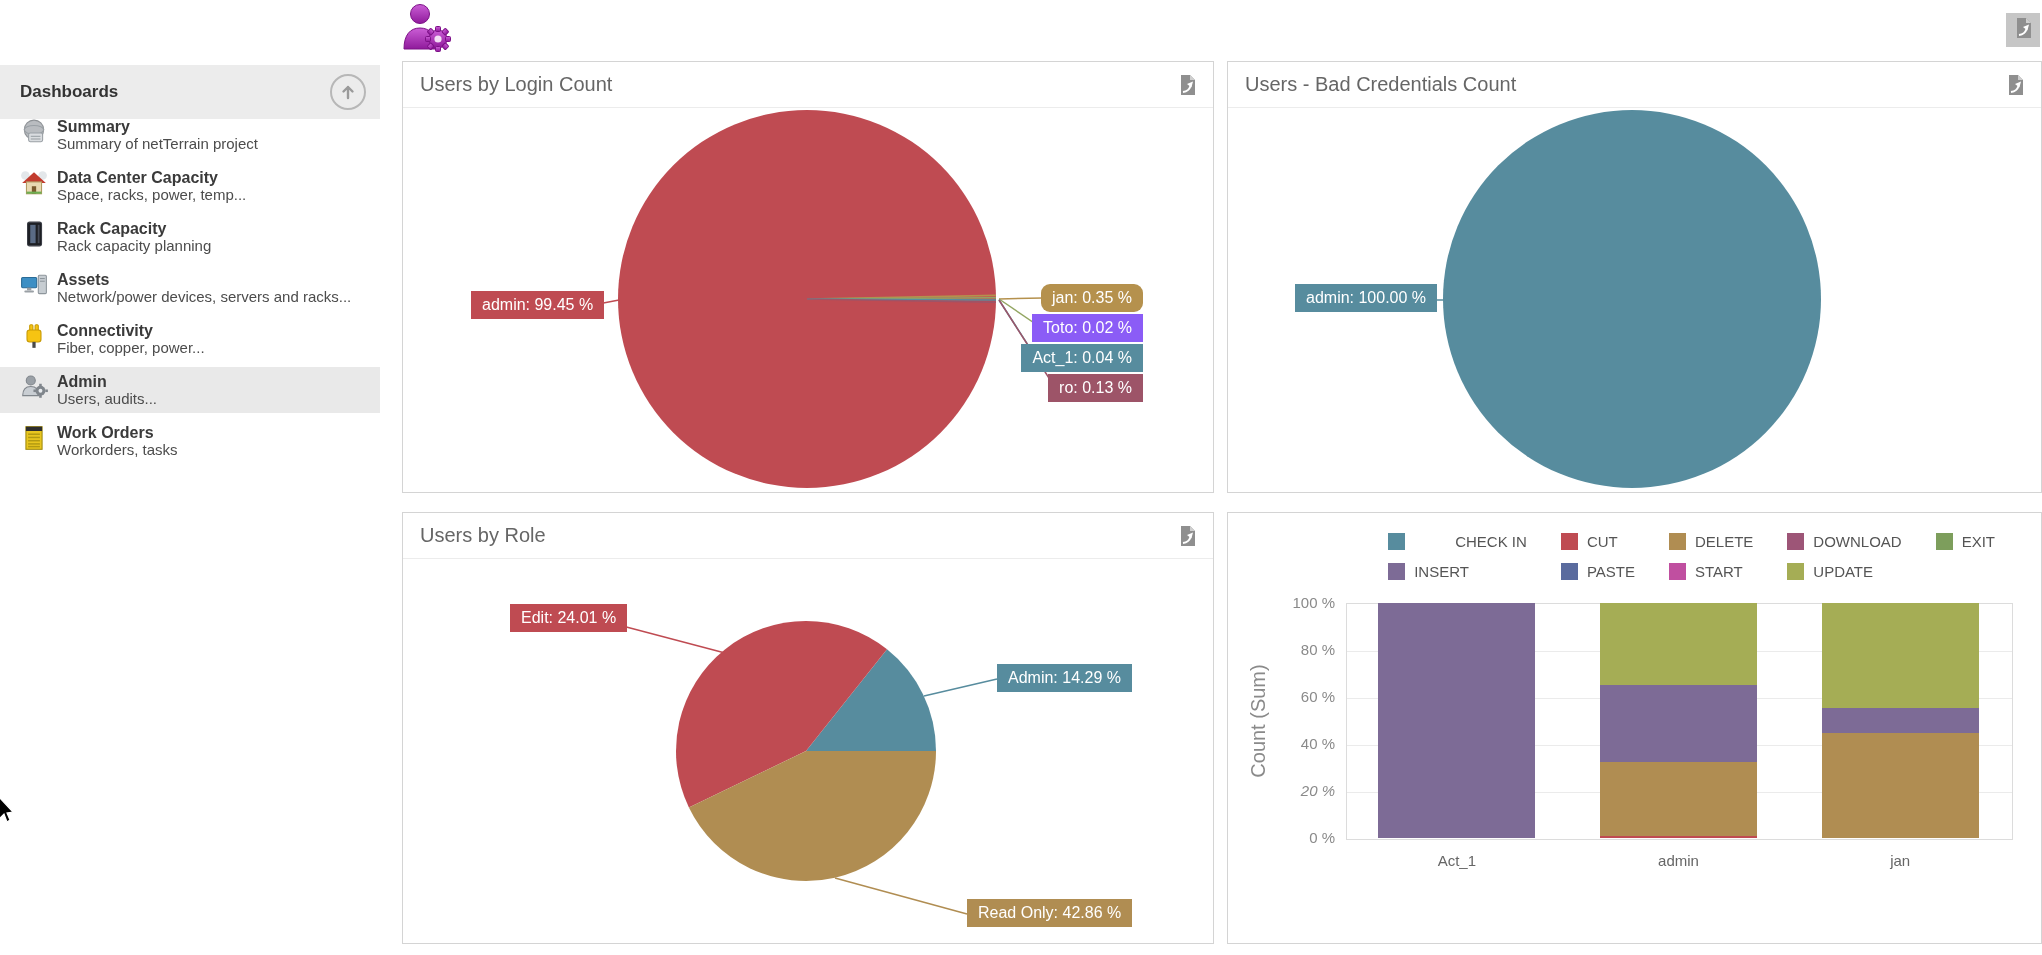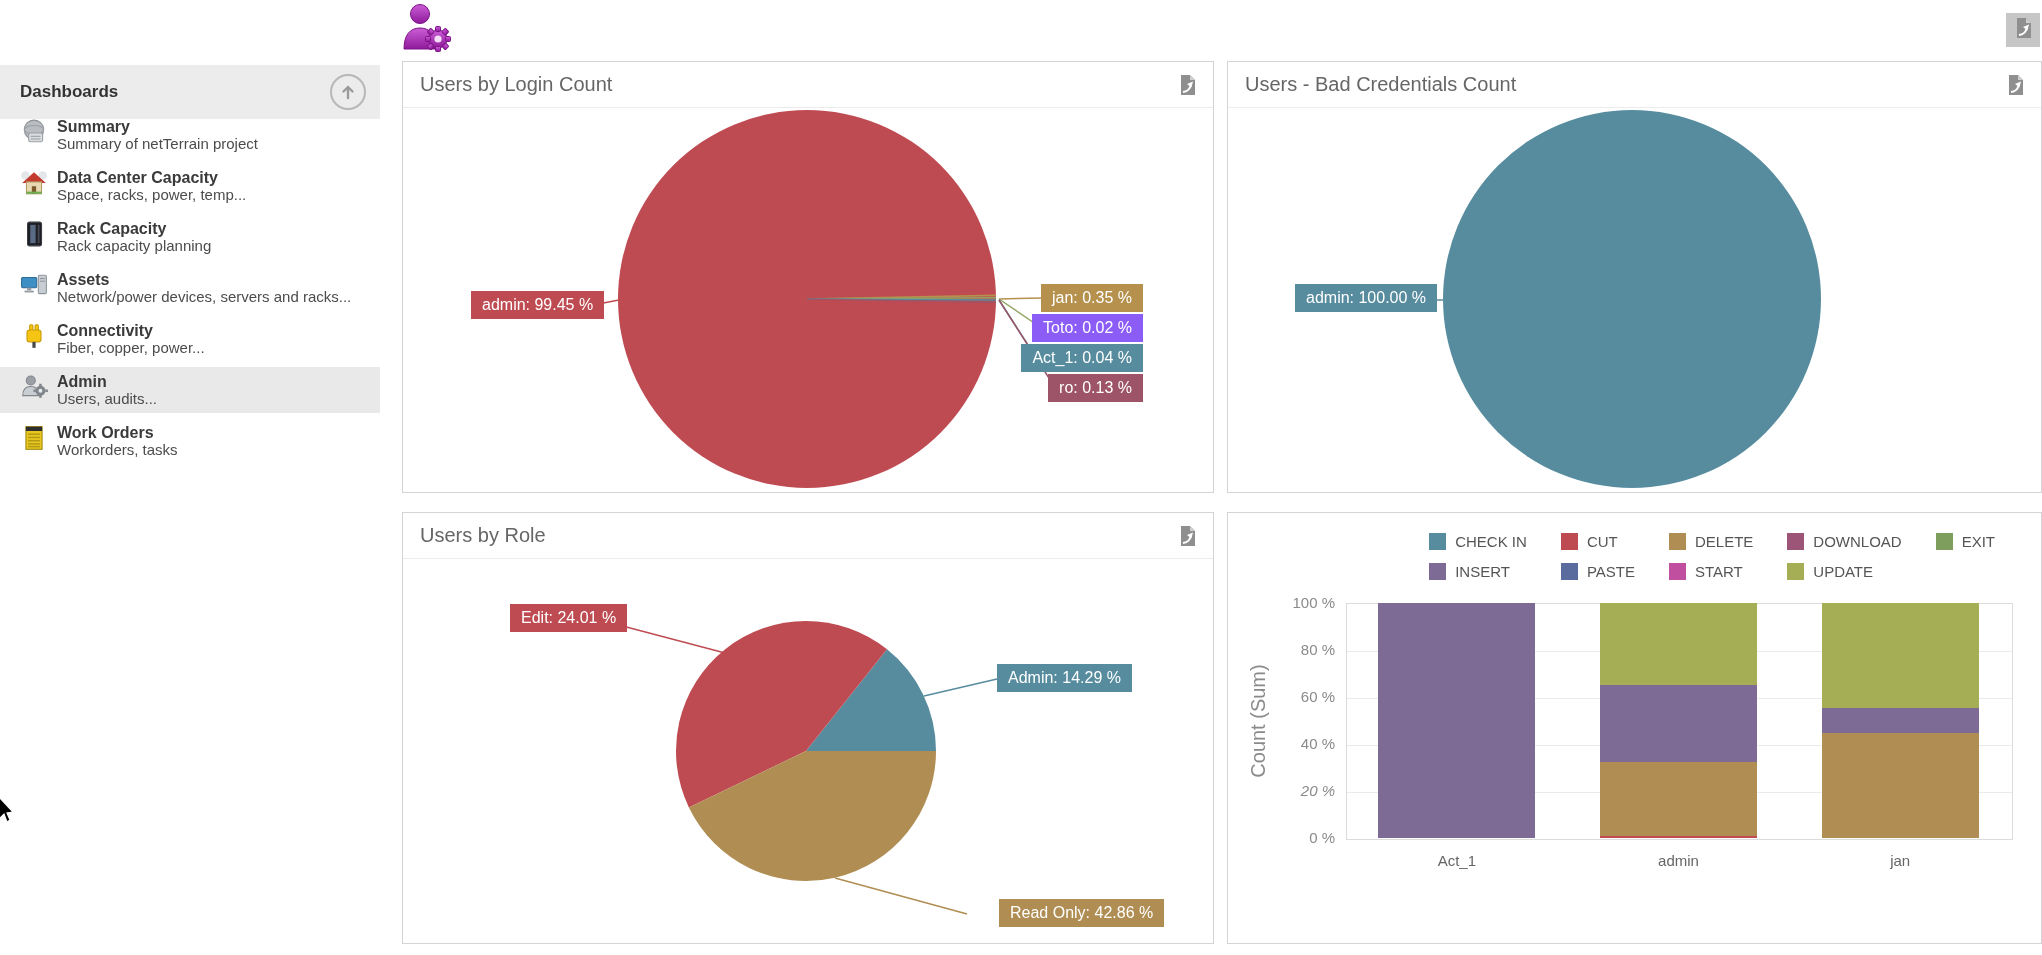--- a/index.html
+++ b/index.html
@@ -223,21 +223,21 @@
         <line x1="404" y1="191" x2="592.9953942033196" y2="189.68054180368526" stroke="#93a663" stroke-width="1.6"></line>
         <line x1="404" y1="191" x2="592.9974092347636" y2="191.9895971641383" stroke="#578c9e" stroke-width="1.6"></line>
         <line x1="404" y1="191" x2="592.9712143845579" y2="194.29850481664658" stroke="#9d5468" stroke-width="1.6"></line>
         <polyline points="190,197 216,192" fill="none" stroke="#bf4b52" stroke-width="1.5"></polyline>
         <polyline points="596,191 640,190" fill="none" stroke="#b5914d" stroke-width="1.5"></polyline>
         <polyline points="596,191 640,221" fill="none" stroke="#93a663" stroke-width="1.5"></polyline>
         <polyline points="596,192 634,251" fill="none" stroke="#578c9e" stroke-width="1.5"></polyline>
         <polyline points="596,192 653,281" fill="none" stroke="#9d5468" stroke-width="1.5"></polyline>
       </svg>
       <div class="pie-label" style="background: rgb(191, 75, 82); top: 183px; left: 68px;">admin: 99.45 %</div>
-      <div class="pie-label" style="background: rgb(181, 145, 77); top: 176px; right: 70px;">jan: 0.35 %</div>
+      <div class="pie-label" style="background: rgb(181, 145, 77); top: 176px; right: 70px; border-radius: 9px;">jan: 0.35 %</div>
       <div class="pie-label" style="background: #8b5cf6; top: 206px; right: 70px;">Toto: 0.02 %</div>
       <div class="pie-label" style="background: rgb(87, 140, 158); top: 236px; right: 70px;">Act_1: 0.04 %</div>
       <div class="pie-label" style="background: rgb(157, 84, 104); top: 266px; right: 70px;">ro: 0.13 %</div>
     </div>
 </div>
 
 <div class="panel" id="panel-1">
   <div class="panel-header">
     <div class="panel-title">Users - Bad Credentials Count</div>
     <span class="hdr-export export-slot"><svg viewBox="0 0 24 24">
@@ -270,28 +270,28 @@
       <svg class="pie-svg" width="810" height="385" viewBox="0 0 810 385">
         <path d="M 403 192 L 533 192 A 130 130 0 0 0 484.02630226170214 90.3400848820181 Z" fill="#578c9e"></path>
         <path d="M 403 192 L 484.02630226170214 90.3400848820181 A 130 130 0 0 0 285.89937342129826 248.45744640767464 Z" fill="#bf4b52"></path>
         <path d="M 403 192 L 285.89937342129826 248.45744640767464 A 130 130 0 0 0 532.9999743390294 191.91831859638123 Z" fill="#b08d52"></path>
         <polyline points="193,60 322,94" fill="none" stroke="#bf4b52" stroke-width="1.5"></polyline>
         <polyline points="521,137 594,120" fill="none" stroke="#578c9e" stroke-width="1.5"></polyline>
         <polyline points="432,319 564,355" fill="none" stroke="#b08d52" stroke-width="1.5"></polyline>
       </svg>
       <div class="pie-label" style="background: rgb(191, 75, 82); top: 45px; left: 107px;">Edit: 24.01 %</div>
       <div class="pie-label" style="background: rgb(87, 140, 158); top: 105px; left: 594px;">Admin: 14.29 %</div>
-      <div class="pie-label" style="background: rgb(176, 141, 82); top: 340px; left: 596px;">Read Only: 42.86 %</div>
+      <div class="pie-label" style="background: rgb(176, 141, 82); top: 340px; left: 564px;">Read Only: 42.86 %</div>
     </div>
 </div>
 
 <div class="panel" id="panel-3">
   <div class="panel-content" id="content-3">
       <div class="legend" style="top: 20px; right: 46px;">
-        <div class="legend-item" style="grid-area: 1 / 1;">
+        <div class="legend-item" style="grid-area: 1 / 1; gap: 41px;">
           <span class="legend-swatch" style="background: rgb(87, 140, 158);"></span>
           <span>CHECK IN</span>
         </div>
         <div class="legend-item" style="grid-area: 1 / 2;">
           <span class="legend-swatch" style="background: rgb(191, 75, 82);"></span>
           <span>CUT</span>
         </div>
         <div class="legend-item" style="grid-area: 1 / 3;">
           <span class="legend-swatch" style="background: rgb(176, 141, 82);"></span>
           <span>DELETE</span>

